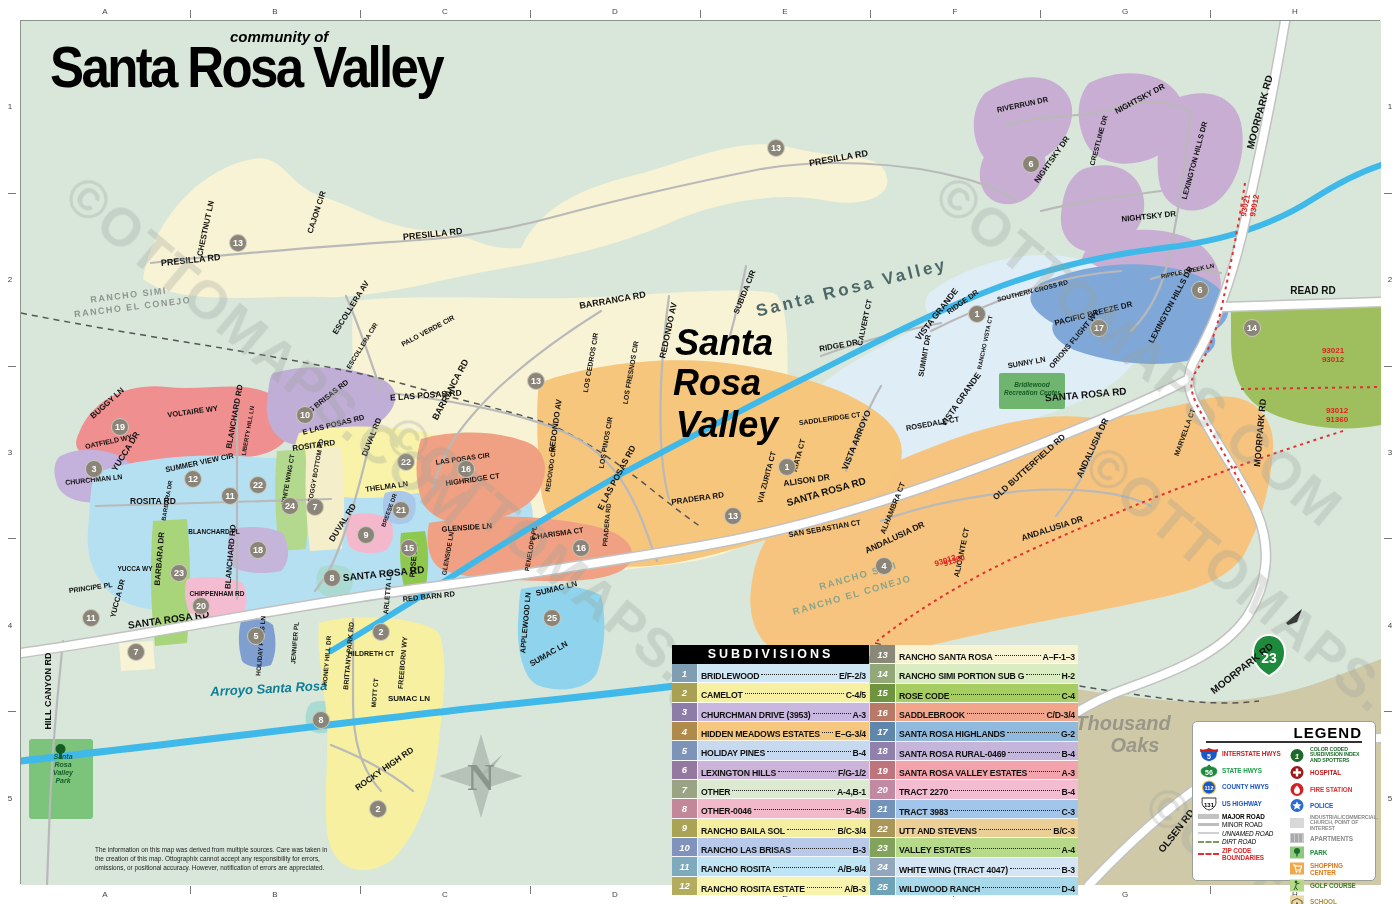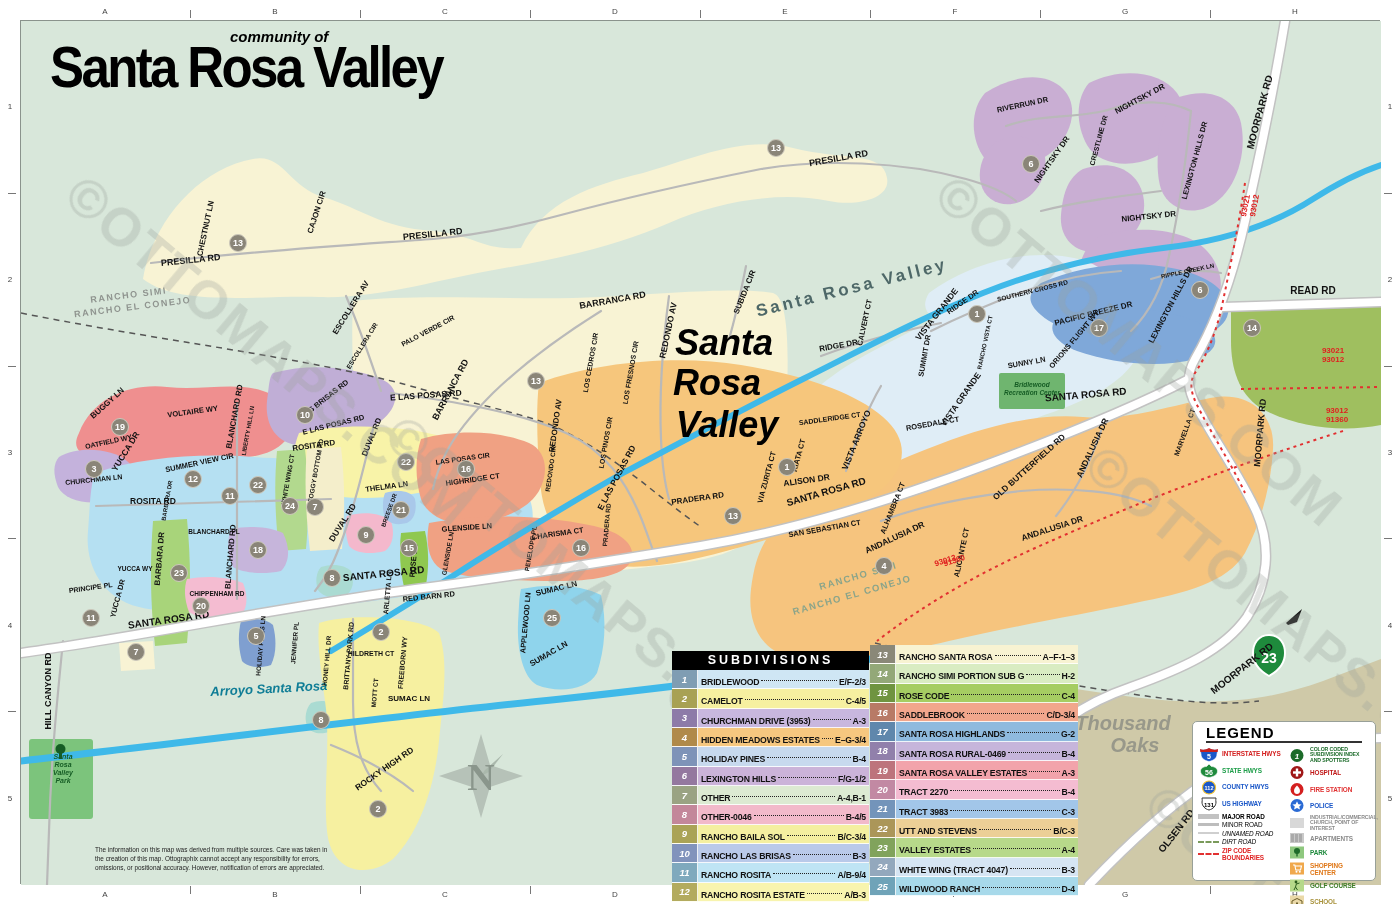--- a/index.html
+++ b/index.html
@@ -7,30 +7,30 @@
   .map-area{position:absolute;left:20px;top:20px;width:1360px;height:864px;background:#d8e7da;border:1px solid #8a938c;box-sizing:border-box;}
   #map-svg{position:absolute;left:0;top:0;width:1360px;height:864px;}
   .grid-label{position:absolute;font-size:8px;color:#444;transform:translate(-50%,-50%);}
   .tick{position:absolute;background:#777;}
   .title-block{position:absolute;left:50px;top:28px;z-index:6;color:#000;}
   .community{font-size:15px;font-weight:700;font-style:italic;margin-left:180px;margin-bottom:-6px;}
   .main-title{font-size:58px;font-weight:700;letter-spacing:-3px;line-height:0.95;transform:scaleX(.88);transform-origin:left;white-space:nowrap;}
   .subtitle{font-size:24px;font-weight:700;letter-spacing:7.5px;margin-top:1px;white-space:nowrap;}
   
   .sd-table{position:absolute;z-index:5;}
-  #sub-left{left:672px;top:645px;width:197px;margin-top:6px;}
+  #sub-left{left:672px;top:645px;width:197px;}
   #sub-right{left:870px;top:645px;width:208px;}
   .sd-header{height:19px;background:#000;color:#fff;font-weight:700;font-size:12.5px;letter-spacing:3px;text-align:center;line-height:19px;}
   .sd-row{display:flex;align-items:stretch;border-bottom:1px solid rgba(255,255,255,.85);}
   .sd-num{width:25px;flex:none;color:#fff;font-weight:700;font-style:italic;font-size:9.5px;display:flex;align-items:center;justify-content:center;border-right:1px solid rgba(255,255,255,.85);}
   .sd-name{flex:1;display:flex;align-items:center;font-size:8.7px;font-weight:700;color:#101010;padding:12px 3px;letter-spacing:-.2px;min-width:0;}
   .sd-dots{flex:1;border-bottom:1.6px dotted #222;margin:0 2px 3px 2px;min-width:4px;}
   
   .legend{position:absolute;left:1192px;top:721px;width:184px;height:160px;background:#fff;border:1px solid #98a098;border-radius:5px;z-index:5;padding:2px 5px;box-sizing:border-box;}
-  .lg-title{text-align:left;font-weight:700;font-size:15px;letter-spacing:1px;border-bottom:2px solid #333;margin:0 8px 2px 8px;}
+  .lg-title{text-align:right;font-weight:700;font-size:15px;letter-spacing:1px;border-bottom:2px solid #333;margin:0 8px 2px 8px;}
   .lg-cols{display:flex;gap:4px;}
   .lg-col{flex:1;min-width:0;}
   .lg-row{display:flex;align-items:center;gap:3px;margin:1.5px 0;}
   .lg-icon{width:21px;flex:none;display:flex;justify-content:center;align-items:center;}
   .lg-label{font-size:6.4px;font-weight:700;line-height:1.1;letter-spacing:-.1px;}
   .lg-label.tiny{font-size:5.2px;}
   .lg-label.it{font-style:italic;font-weight:400;}
   .disclaimer{position:absolute;left:95px;top:846px;width:345px;z-index:5;font-size:6.4px;line-height:1.4;color:#222;}
 </style>
 </head>

